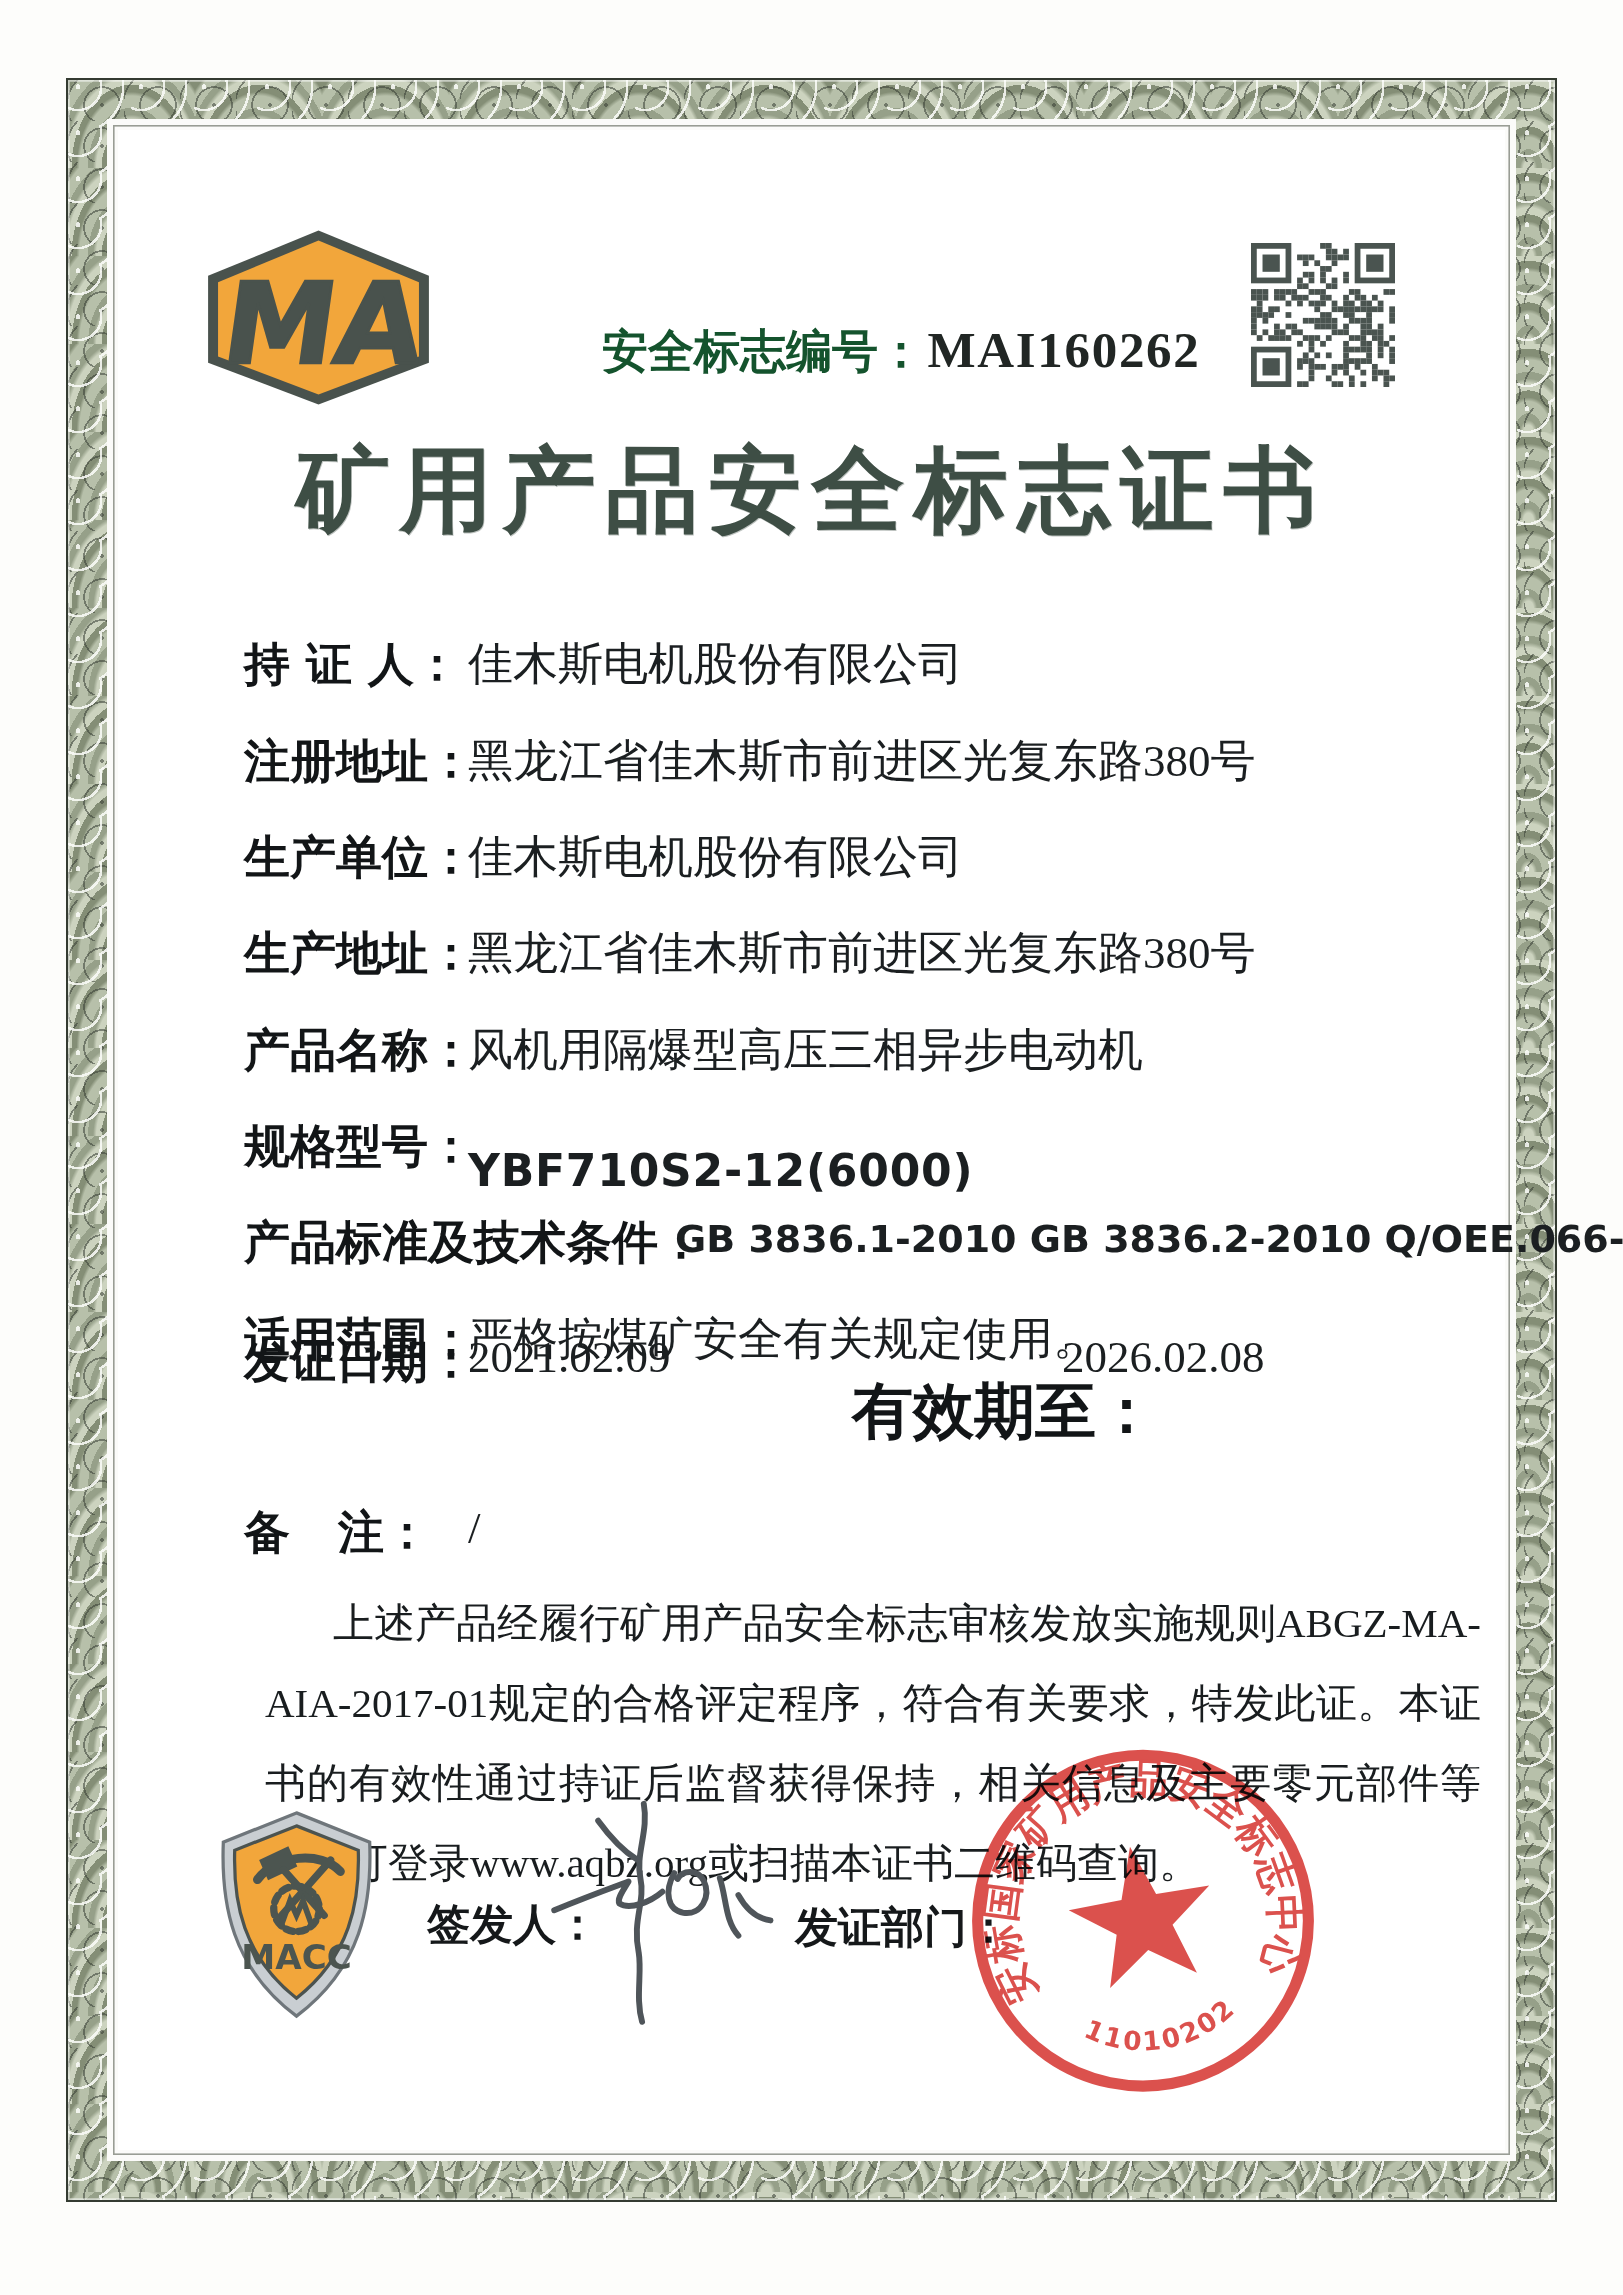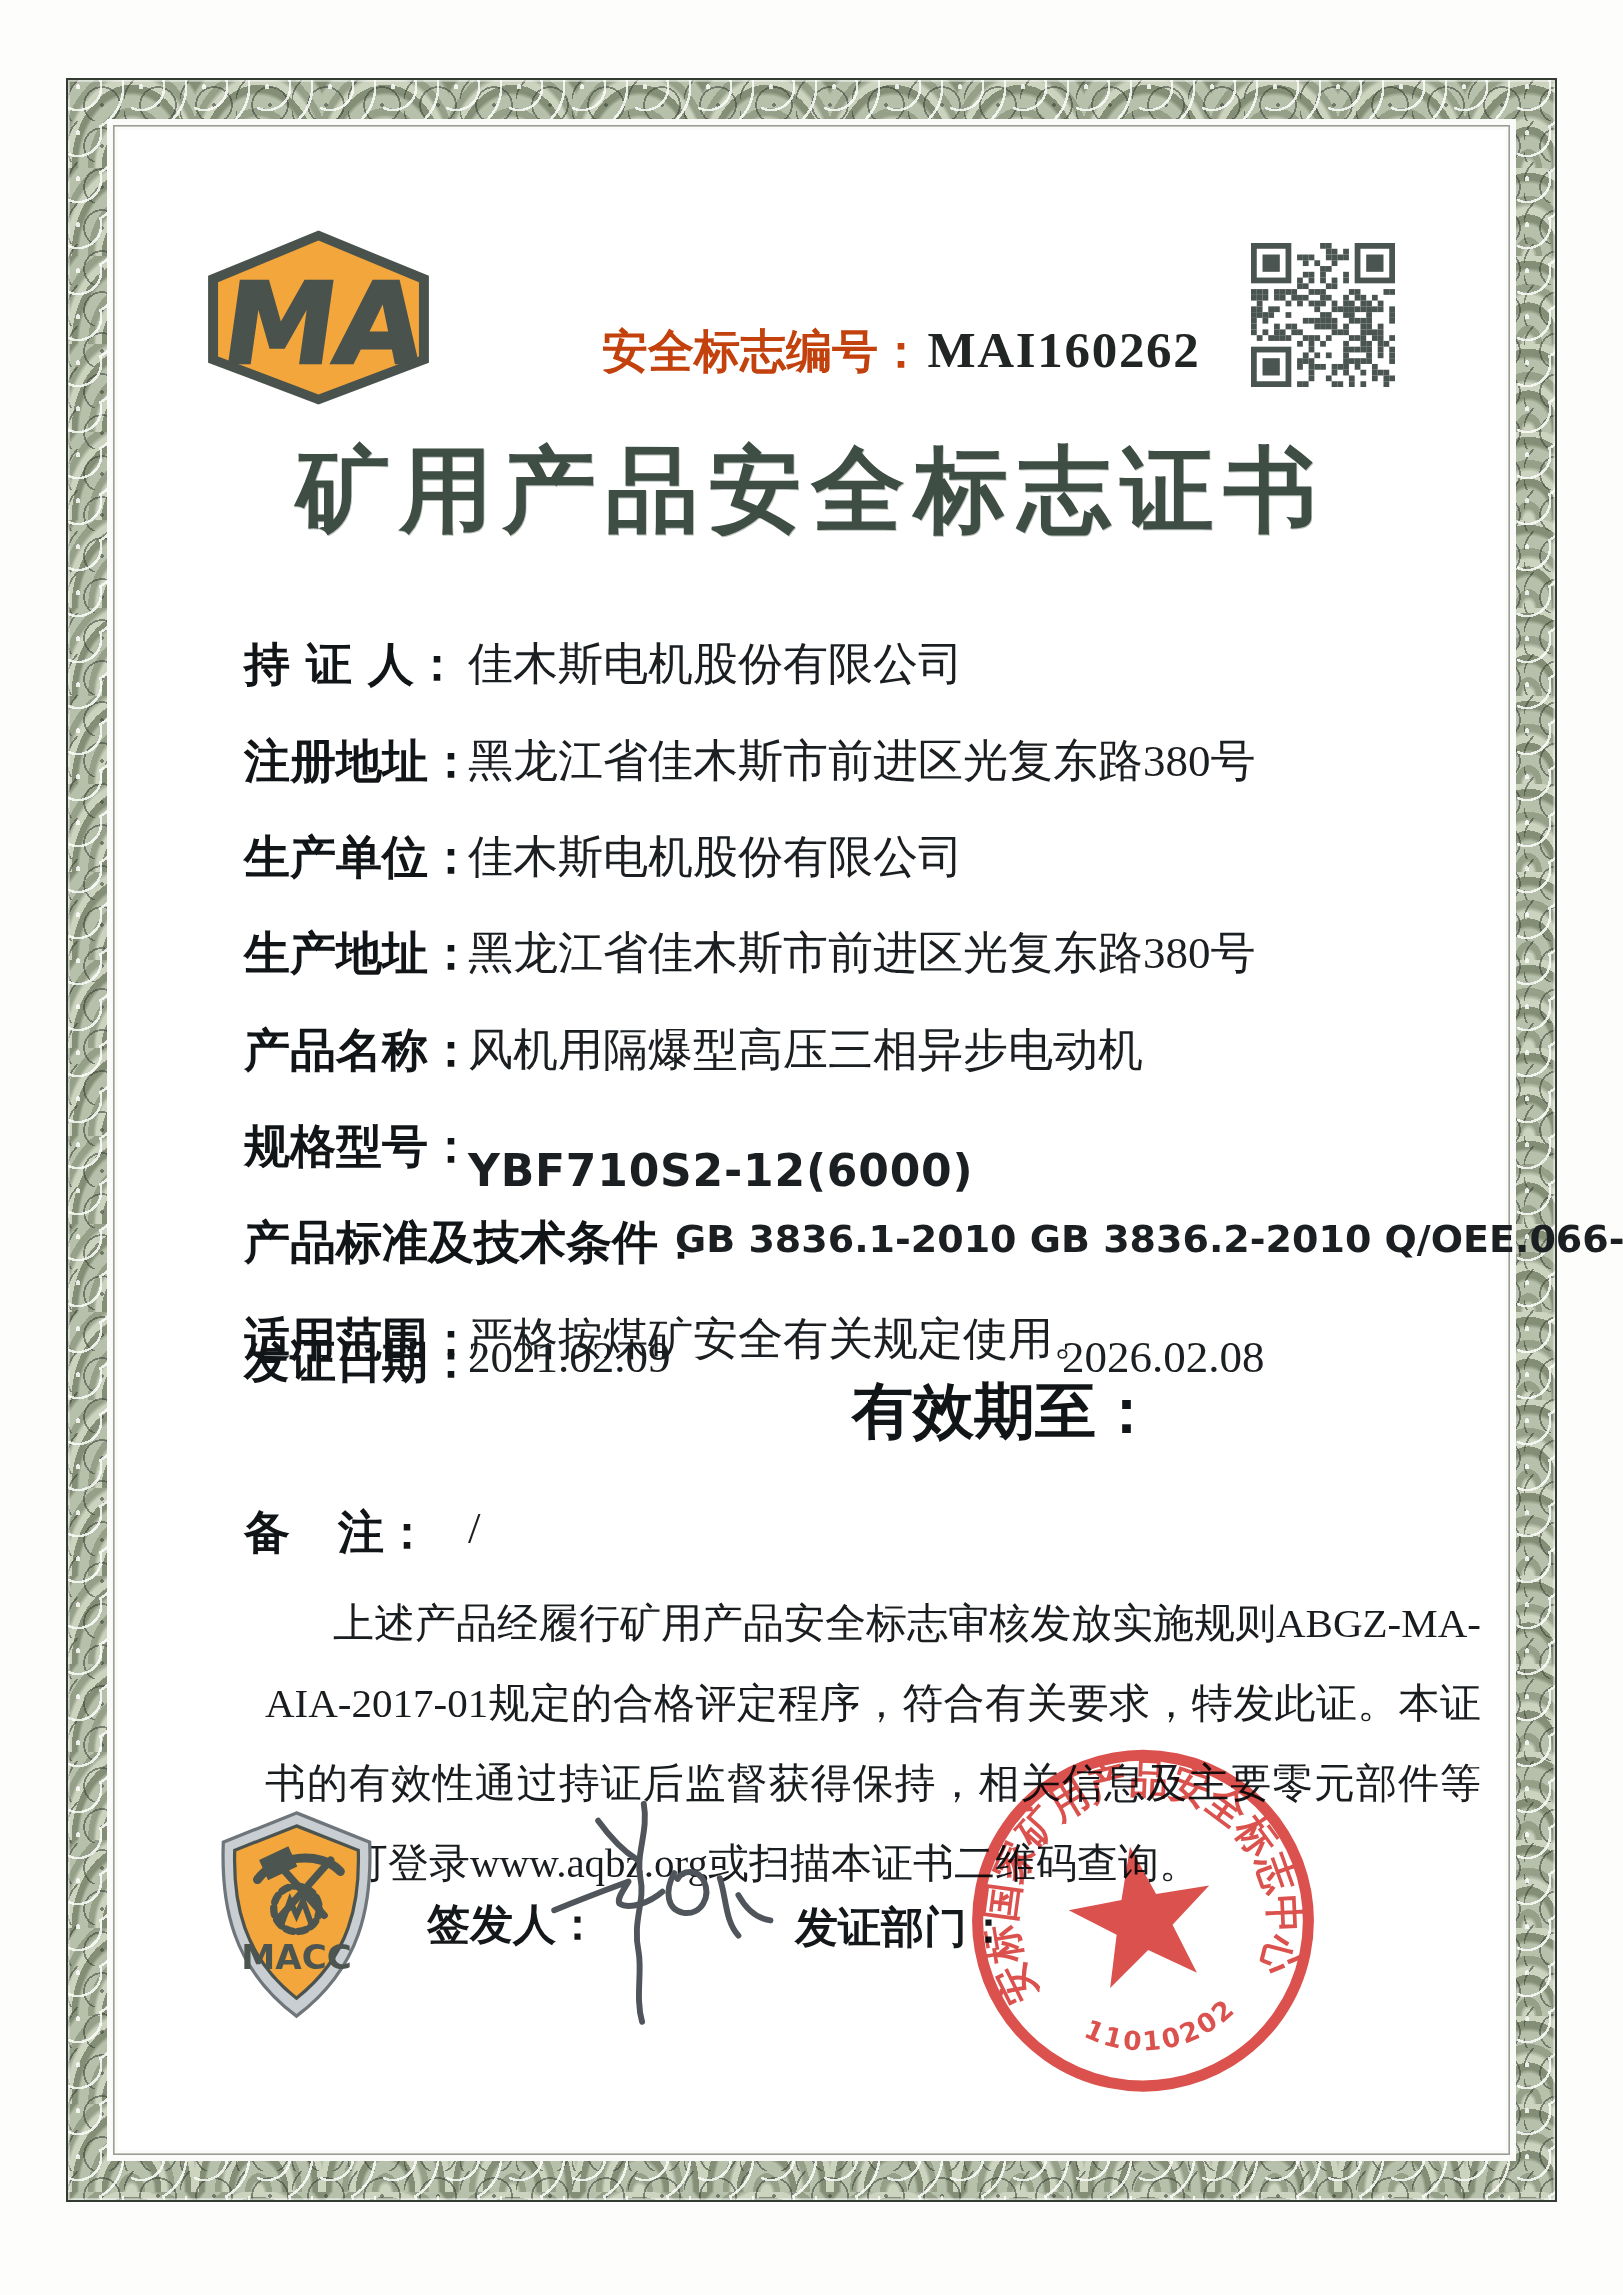--- a/index.html
+++ b/index.html
@@ -21,21 +21,21 @@
   }
   .content-panel{
     position:absolute; left:118px; top:130px; right:118px; bottom:145px;
     background:#ffffff;
     box-shadow: 0 0 0 3.4px #fbfbf9, 0 0 0 5px rgba(72,80,66,.55), 0 0 0 11px #fbfbf9;
   }
   
   .ma-logo{position:absolute; left:200px; top:227px; width:237px; height:181px;}
   .number-line{position:absolute; left:602px; top:321px; white-space:nowrap;}
   .number-label{
-    font-family:"DejaVu Sans","Liberation Sans",sans-serif; font-weight:700; font-size:46px; color:#c2410c;
+    font-family:"DejaVu Sans","Liberation Sans",sans-serif; font-weight:700; font-size:46px; color:#14532d;
   }
   .number-value{
     font-family:Liberation Serif, serif; font-weight:700; font-size:51px; letter-spacing:1.7px; color:#2024226; color:#212624;
   }
   .qr{position:absolute; left:1251px; top:243px; width:144px; height:144px;}
   
   .title{
     position:absolute; left:0; top:428px; width:1623px; text-align:center;
     font-family:"DejaVu Serif","Liberation Serif",serif; font-weight:700;
     font-size:93px; letter-spacing:10px; color:#3e4e45;

